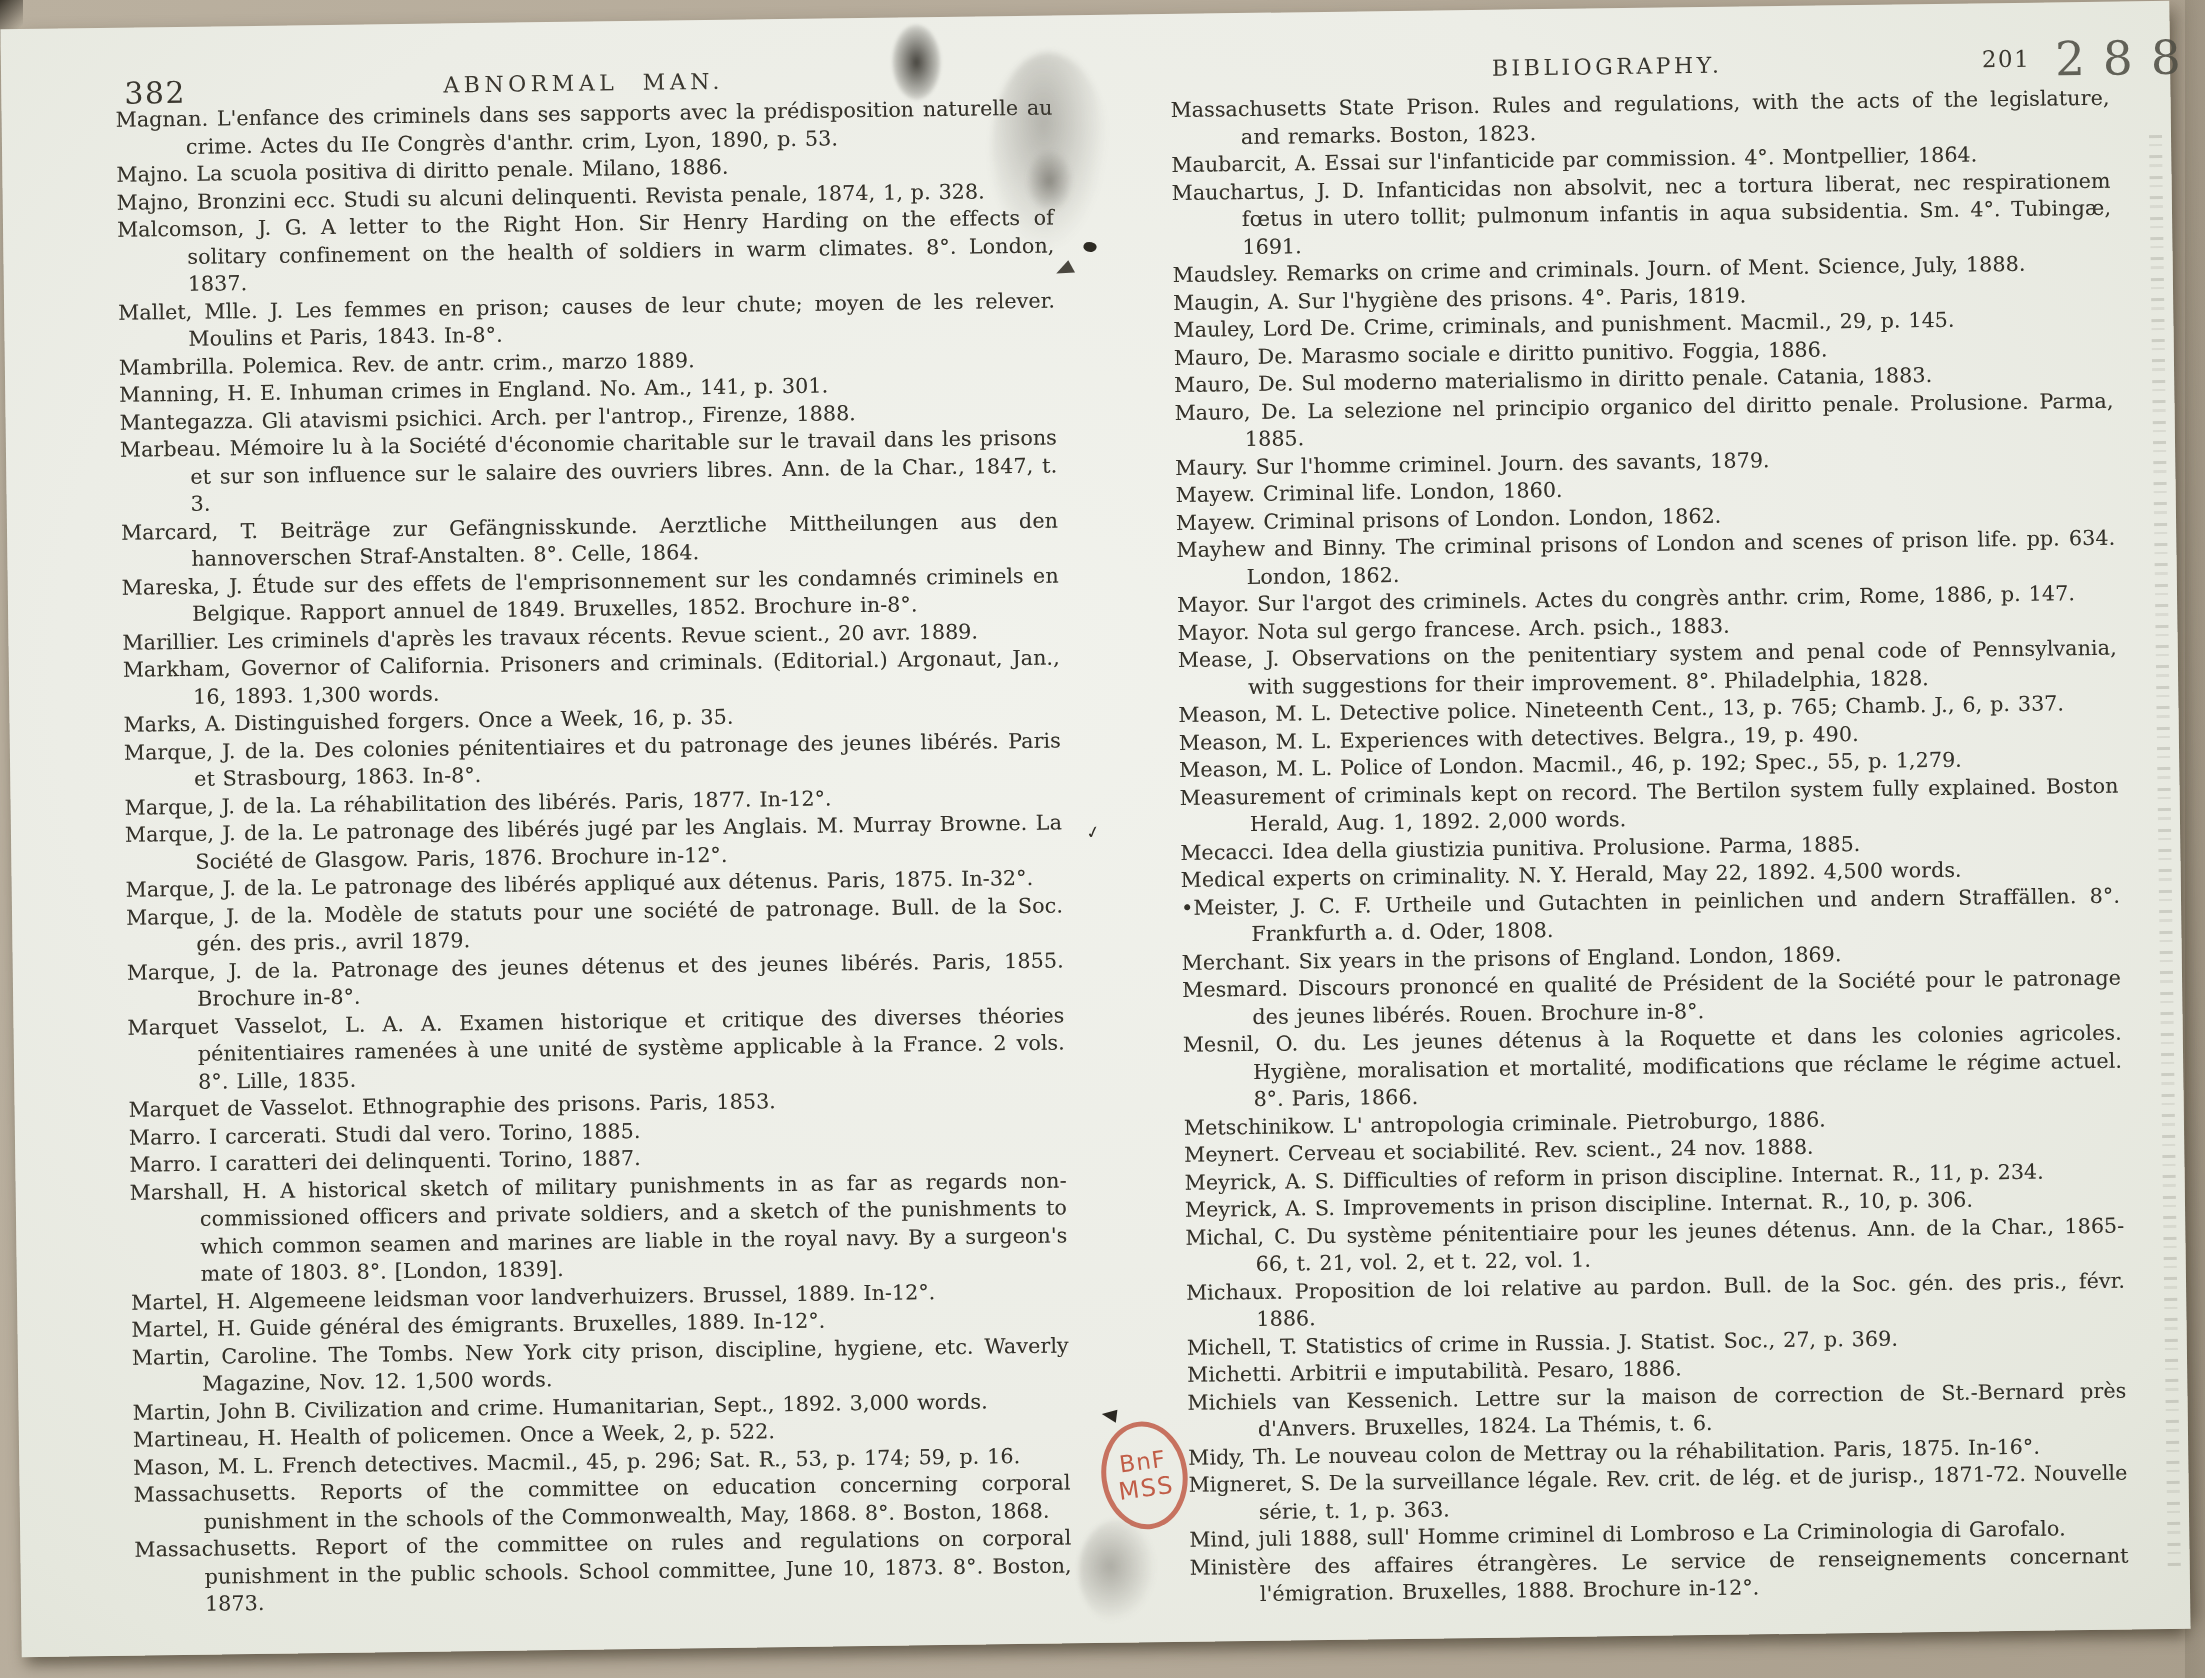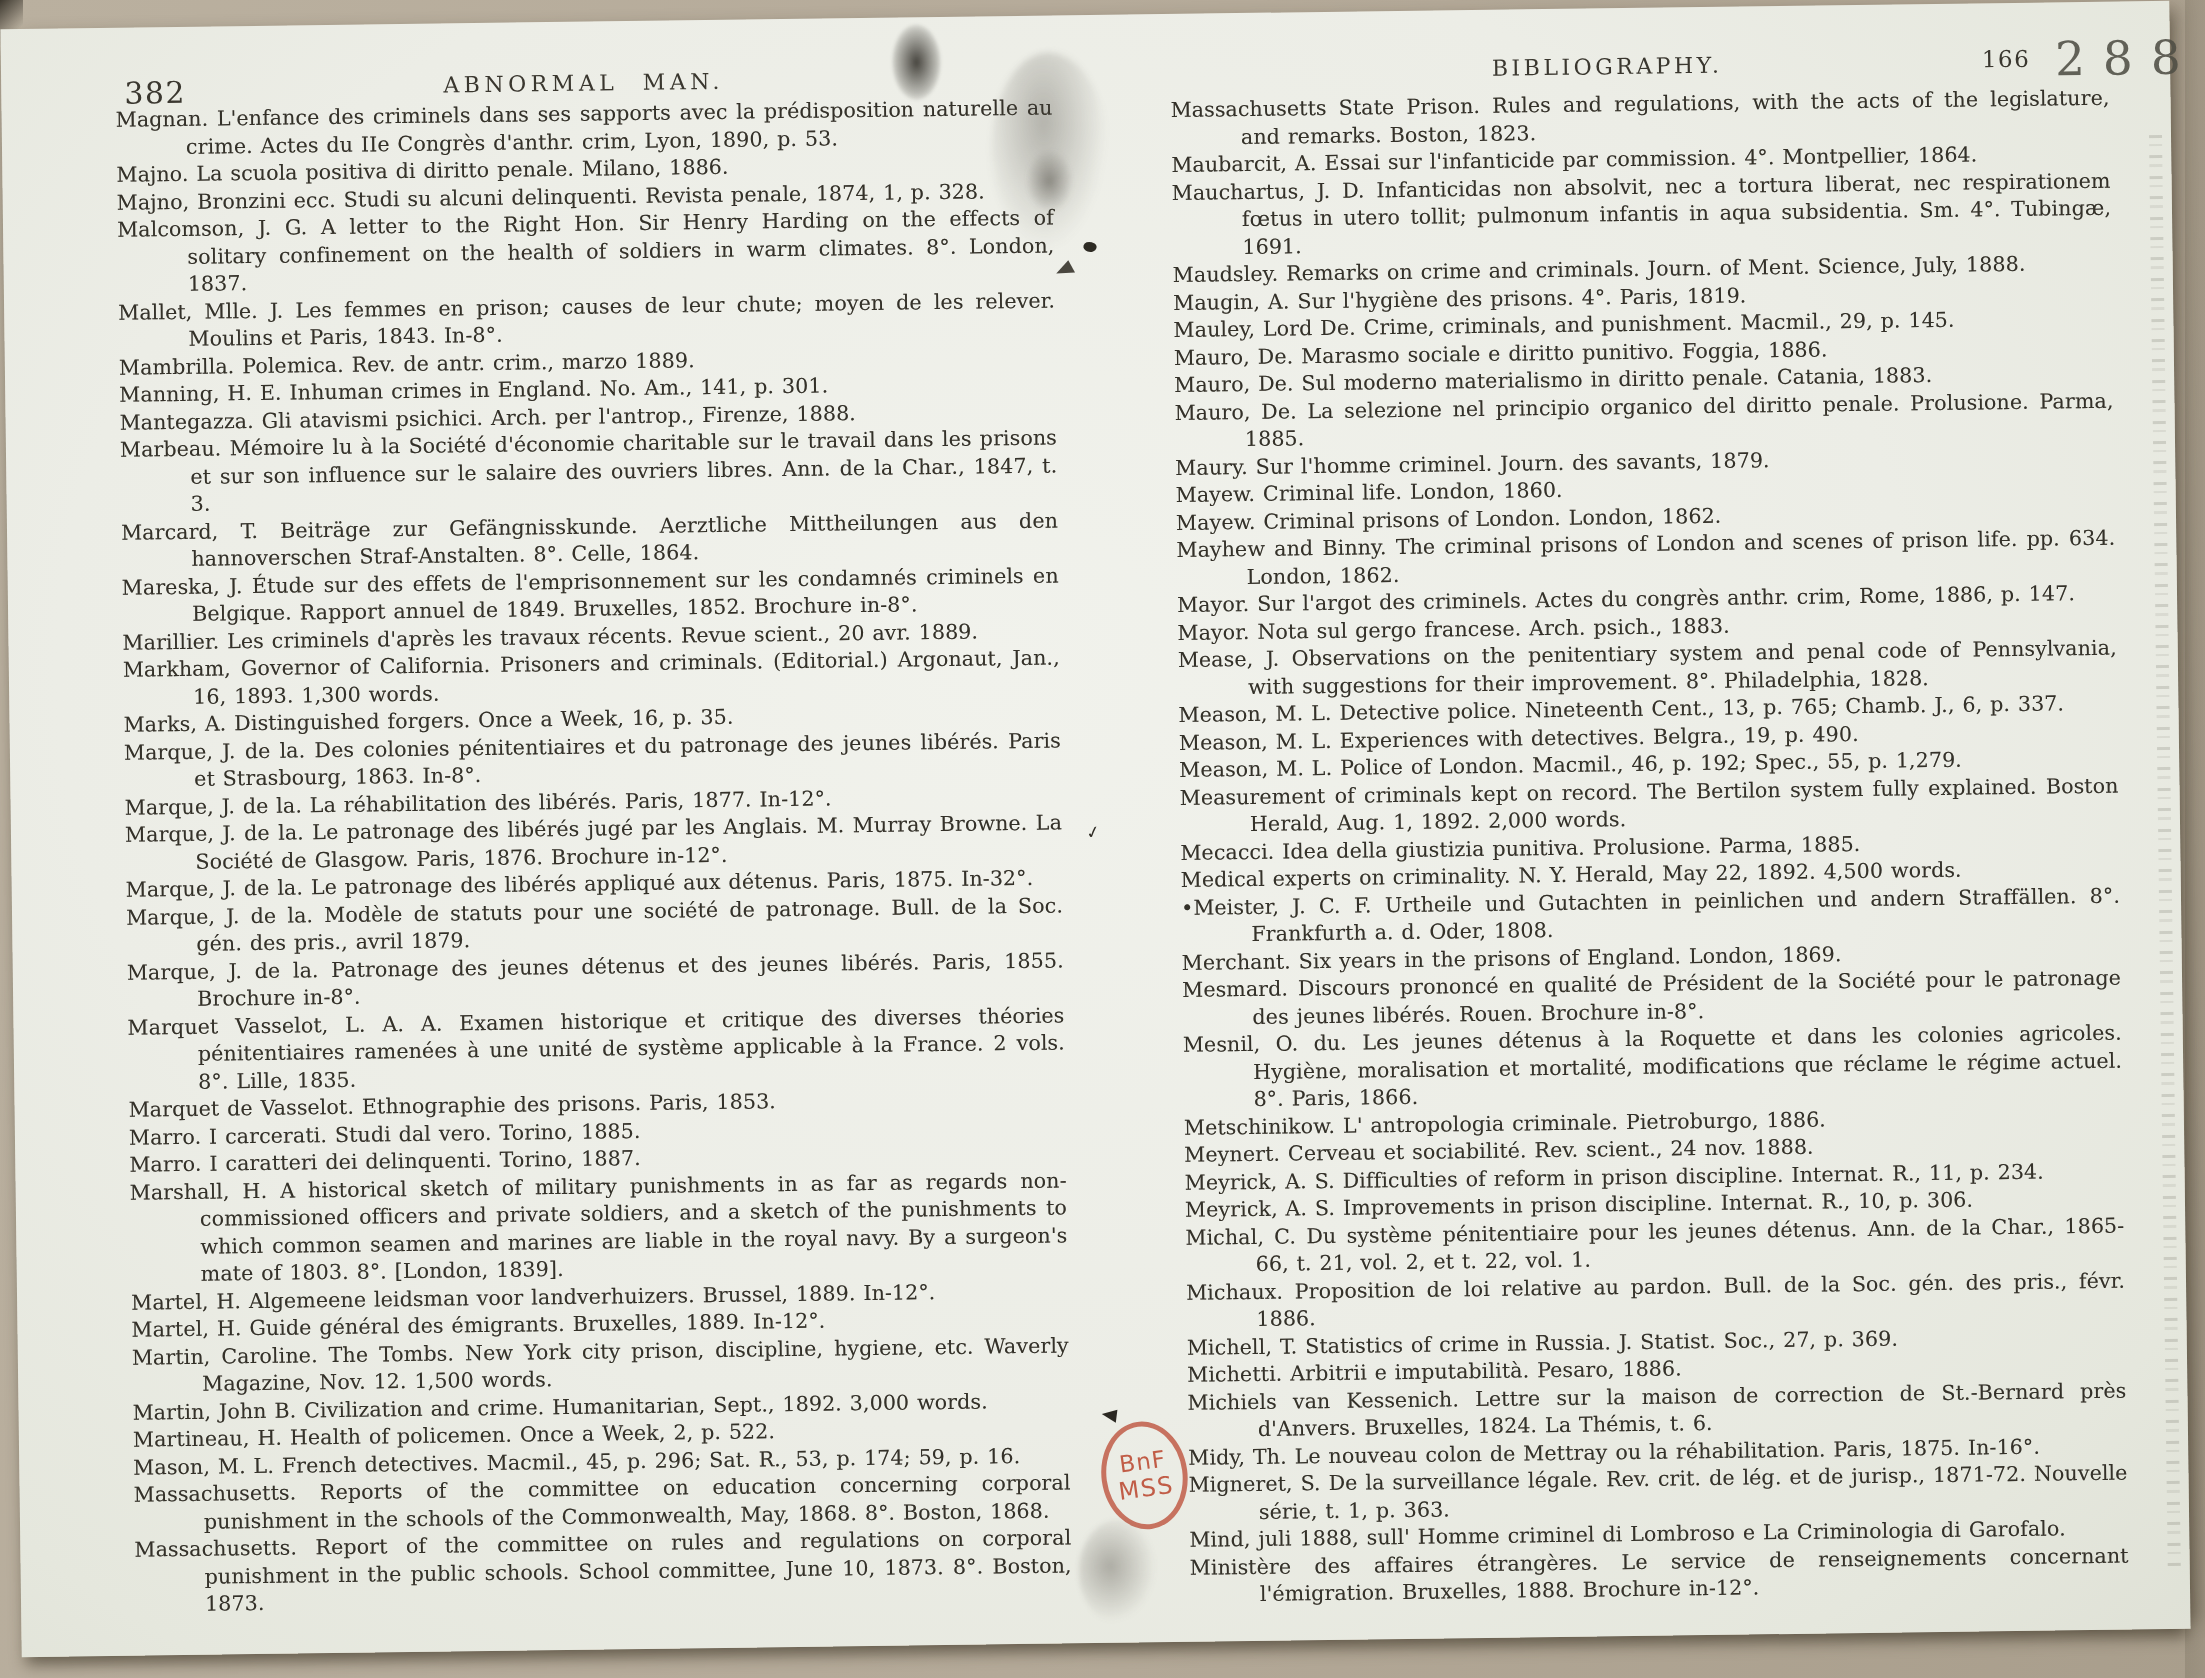--- a/index.html
+++ b/index.html
@@ -73,21 +73,21 @@
 <body>
 
 <div class="corner-mark"></div>
 <div class="right-band"></div>
 
 <div class="sheet">
 
   <span class="hdr pagenum-left">382</span>
   <span class="hdr running-head-left">ABNORMAL MAN.</span>
   <span class="hdr running-head-right">BIBLIOGRAPHY.</span>
-  <span class="hdr pagenum-right">166</span>
+  <span class="hdr pagenum-right">201</span>
   <span class="hdr hand-288">288</span>
 
   <div class="col col-left">
       <p class="entry">Magnan.  L'enfance des criminels dans ses sapports avec la prédisposition naturelle au crime.  Actes du IIe Congrès d'anthr. crim, Lyon, 1890, p. 53.</p>
       <p class="entry">Majno.  La scuola positiva di diritto penale.  Milano, 1886.</p>
       <p class="entry">Majno, Bronzini ecc.  Studi su alcuni delinquenti.  Revista penale, 1874, 1, p. 328.</p>
       <p class="entry">Malcomson, J. G.  A letter to the Right Hon. Sir Henry Harding on the effects of solitary confinement on the health of soldiers in warm climates.  8°.  London, 1837.</p>
       <p class="entry">Mallet, Mlle. J.  Les femmes en prison; causes de leur chute; moyen de les relever.  Moulins et Paris, 1843.  In-8°.</p>
       <p class="entry">Mambrilla.  Polemica.  Rev. de antr. crim., marzo 1889.</p>
       <p class="entry">Manning, H. E.  Inhuman crimes in England.  No. Am., 141, p. 301.</p>

